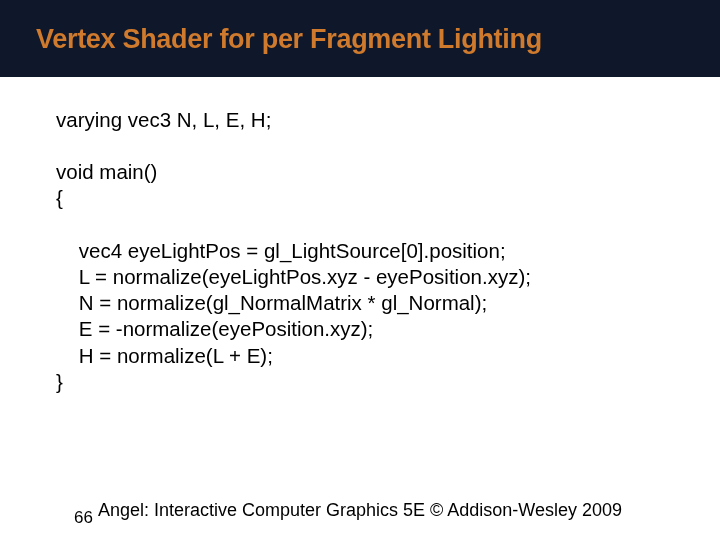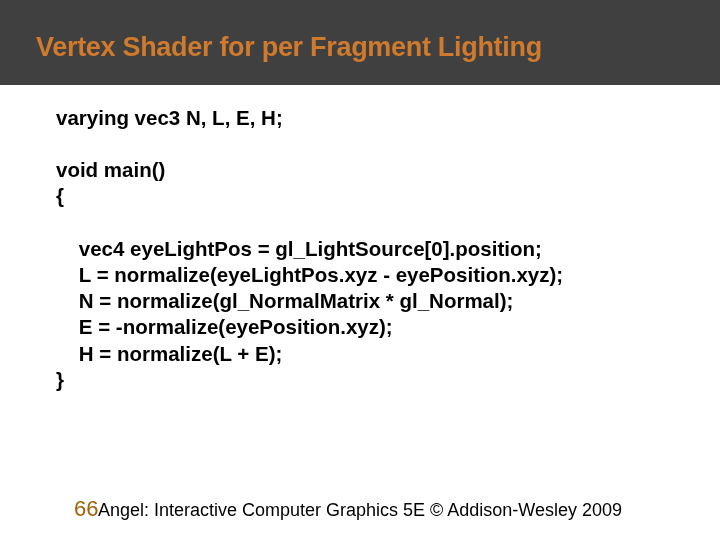--- a/index.html
+++ b/index.html
@@ -8,49 +8,48 @@
     background: #ffffff;
     font-family: Arial, Helvetica, sans-serif;
   }
   .slide {
     width: 720px;
     height: 540px;
     position: relative;
     background: #ffffff;
   }
   .title-bar {
-    background: #404040;
-    padding: 32px 10px 22px 36px;
+    background: #0f172a;
+    padding: 24px 10px 22px 36px;
   }
   .title-bar h1 {
     color: #cf7a2c;
     font-weight: 700;
     font-size: 27px;
     letter-spacing: -0.3px;
     font-family: "Segoe UI", "Trebuchet MS", Arial, sans-serif;
   }
   .content {
-    padding: 20px 28px 0 56px;
-    font-weight: bold;
+    padding: 30px 28px 0 56px;
   }
   .code-line {
     font-family: Arial, Helvetica, sans-serif;
     font-size: 20.5px;
     color: #000000;
     line-height: 1.28;
     white-space: pre;
   }
   .blank { height: 26px; }
   .page-num {
     position: absolute;
     left: 74px;
-    bottom: 18px;
-    font-size: 22px;
+    bottom: 12px;
+    font-size: 17px;
     font-family: Arial, Helvetica, sans-serif;
-    color: #a16207;
+    color: #000000;
   }
   .footer {
     position: absolute;
     bottom: 19px;
     left: 0;
     width: 100%;
     text-align: center;
     font-size: 18px;
     color: #000000;
     font-family: "Segoe UI", "Trebuchet MS", Arial, sans-serif;

